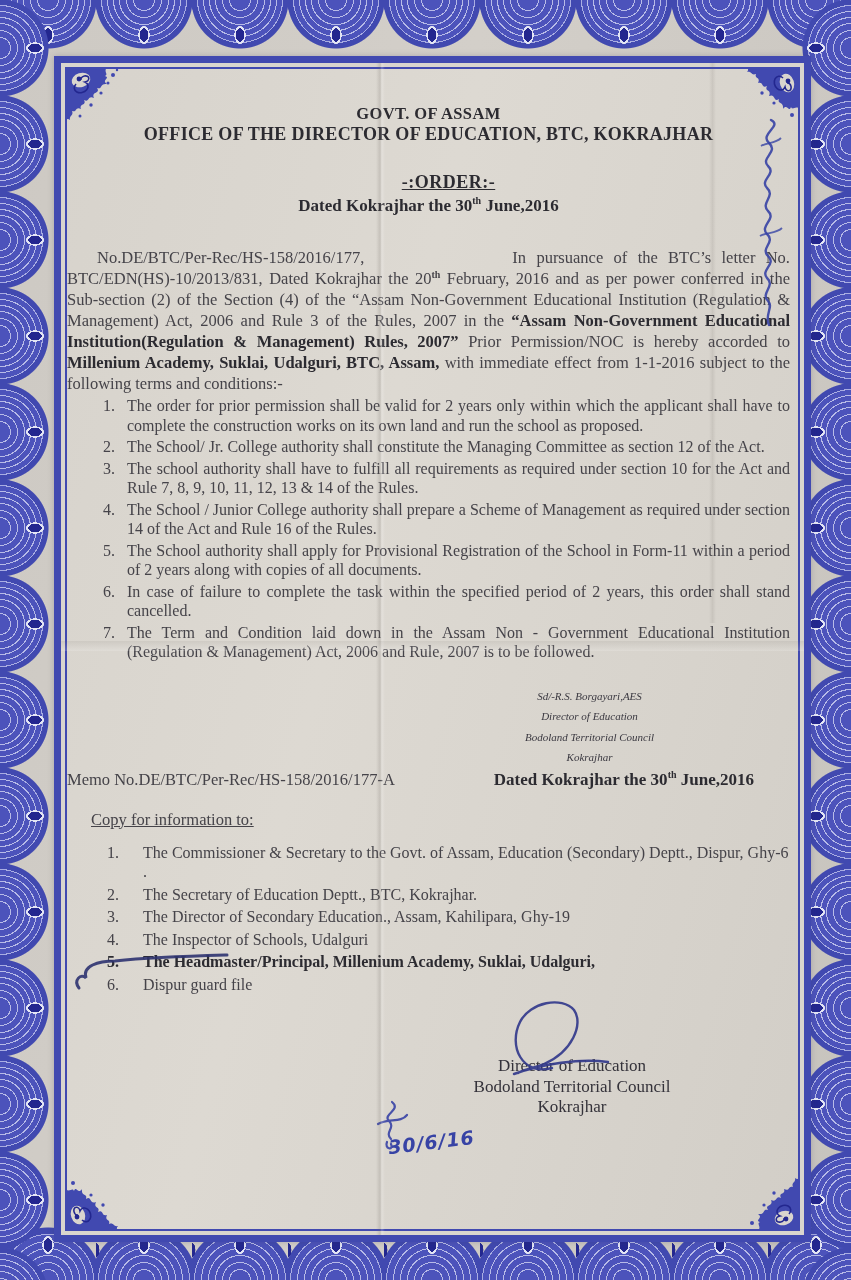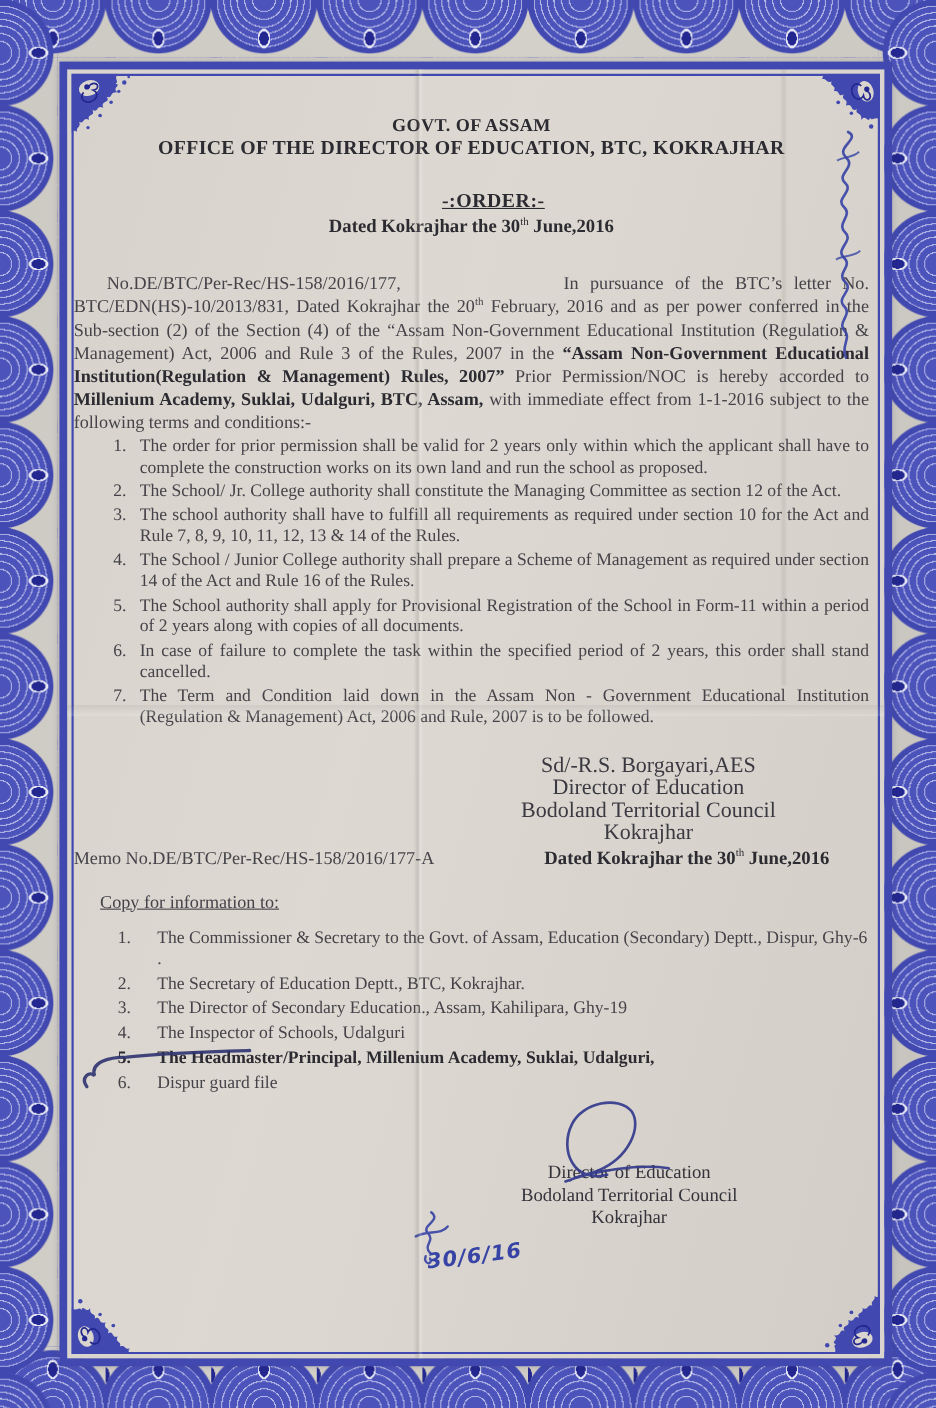--- a/index.html
+++ b/index.html
@@ -51,34 +51,34 @@
   .splat.br{right:4px;bottom:4px;transform:rotate(180deg);}
   .splat.bl{left:4px;bottom:4px;transform:rotate(270deg);}
   .crease{position:absolute;pointer-events:none;z-index:6;}
   .crease-v1{top:0;bottom:0;left:315px;width:9px;background:linear-gradient(90deg,transparent,rgba(106,100,94,.20) 45%,rgba(255,255,255,.22) 65%,transparent);}
   .crease-v2{top:0;height:560px;left:648px;width:7px;background:linear-gradient(90deg,transparent,rgba(106,100,94,.13) 50%,transparent);}
   .crease-h1{left:0;right:0;top:578px;height:10px;background:linear-gradient(rgba(100,95,90,.10),rgba(255,255,255,.16));}
 
   
   .content{position:absolute;inset:0;padding:40px 14px 0 6px;z-index:4;font-size:16.5px;line-height:21px;}
   .b{font-weight:bold;color:var(--inkb);}
-  sup{font-size:10px;line-height:0;font-weight:normal;}
+  sup{font-size:10px;line-height:0;font-weight:bold;}
   .center{text-align:center;}
   .hdr1{font-weight:bold;color:var(--inkb);font-size:16.5px;letter-spacing:.4px;}
   .hdr2{font-weight:bold;color:var(--inkb);font-size:18px;letter-spacing:.3px;}
   .order-title{margin-top:27px;margin-left:40px;}
   .order-title span{font-weight:bold;font-size:18px;color:var(--inkb);text-decoration:underline;letter-spacing:.5px;}
   .order-date{font-weight:bold;color:var(--inkb);font-size:17px;margin-top:2px;}
   p.body{margin:31px 0 0 0;text-align:justify;text-indent:30px;}
   .gap{display:inline-block;width:148px;}
   ol{margin:2px 0 0 0;padding:0;list-style:none;counter-reset:li;}
   ol.terms{margin-left:36px;font-size:16px;line-height:19.5px;}
   ol.terms li{position:relative;padding-left:24px;margin-bottom:2px;text-align:justify;counter-increment:li;}
   ol.terms li::before{content:counter(li) ".";position:absolute;left:0;}
-  .sig1{width:265px;margin:24px 68px 0 auto;text-align:center;font-size:20px;line-height:20.5px;color:#3a3840;}
+  .sig1{width:265px;margin:24px 68px 0 auto;text-align:center;font-size:11px;line-height:20.5px;color:#3a3840;font-style:italic;}
   .memo-row{display:flex;justify-content:space-between;align-items:baseline;margin-top:1px;}
   .memo-no{font-size:16.5px;}
   .memo-date{font-weight:bold;color:var(--inkb);font-size:17px;margin-right:36px;}
   .copy-head{margin-top:19px;}
   .copy-head span{text-decoration:underline;font-size:16.5px;margin-left:24px;}
   .copy-wrap{position:relative;margin-top:13px;}
   ol.copylist{margin-left:40px;font-size:16px;line-height:19.5px;counter-reset:li;}
   ol.copylist li{position:relative;padding-left:36px;margin-bottom:3px;counter-increment:li;}
   ol.copylist li::before{content:counter(li) ".";position:absolute;left:0;}
   ol.copylist li.b{font-weight:bold;color:var(--inkb);}

